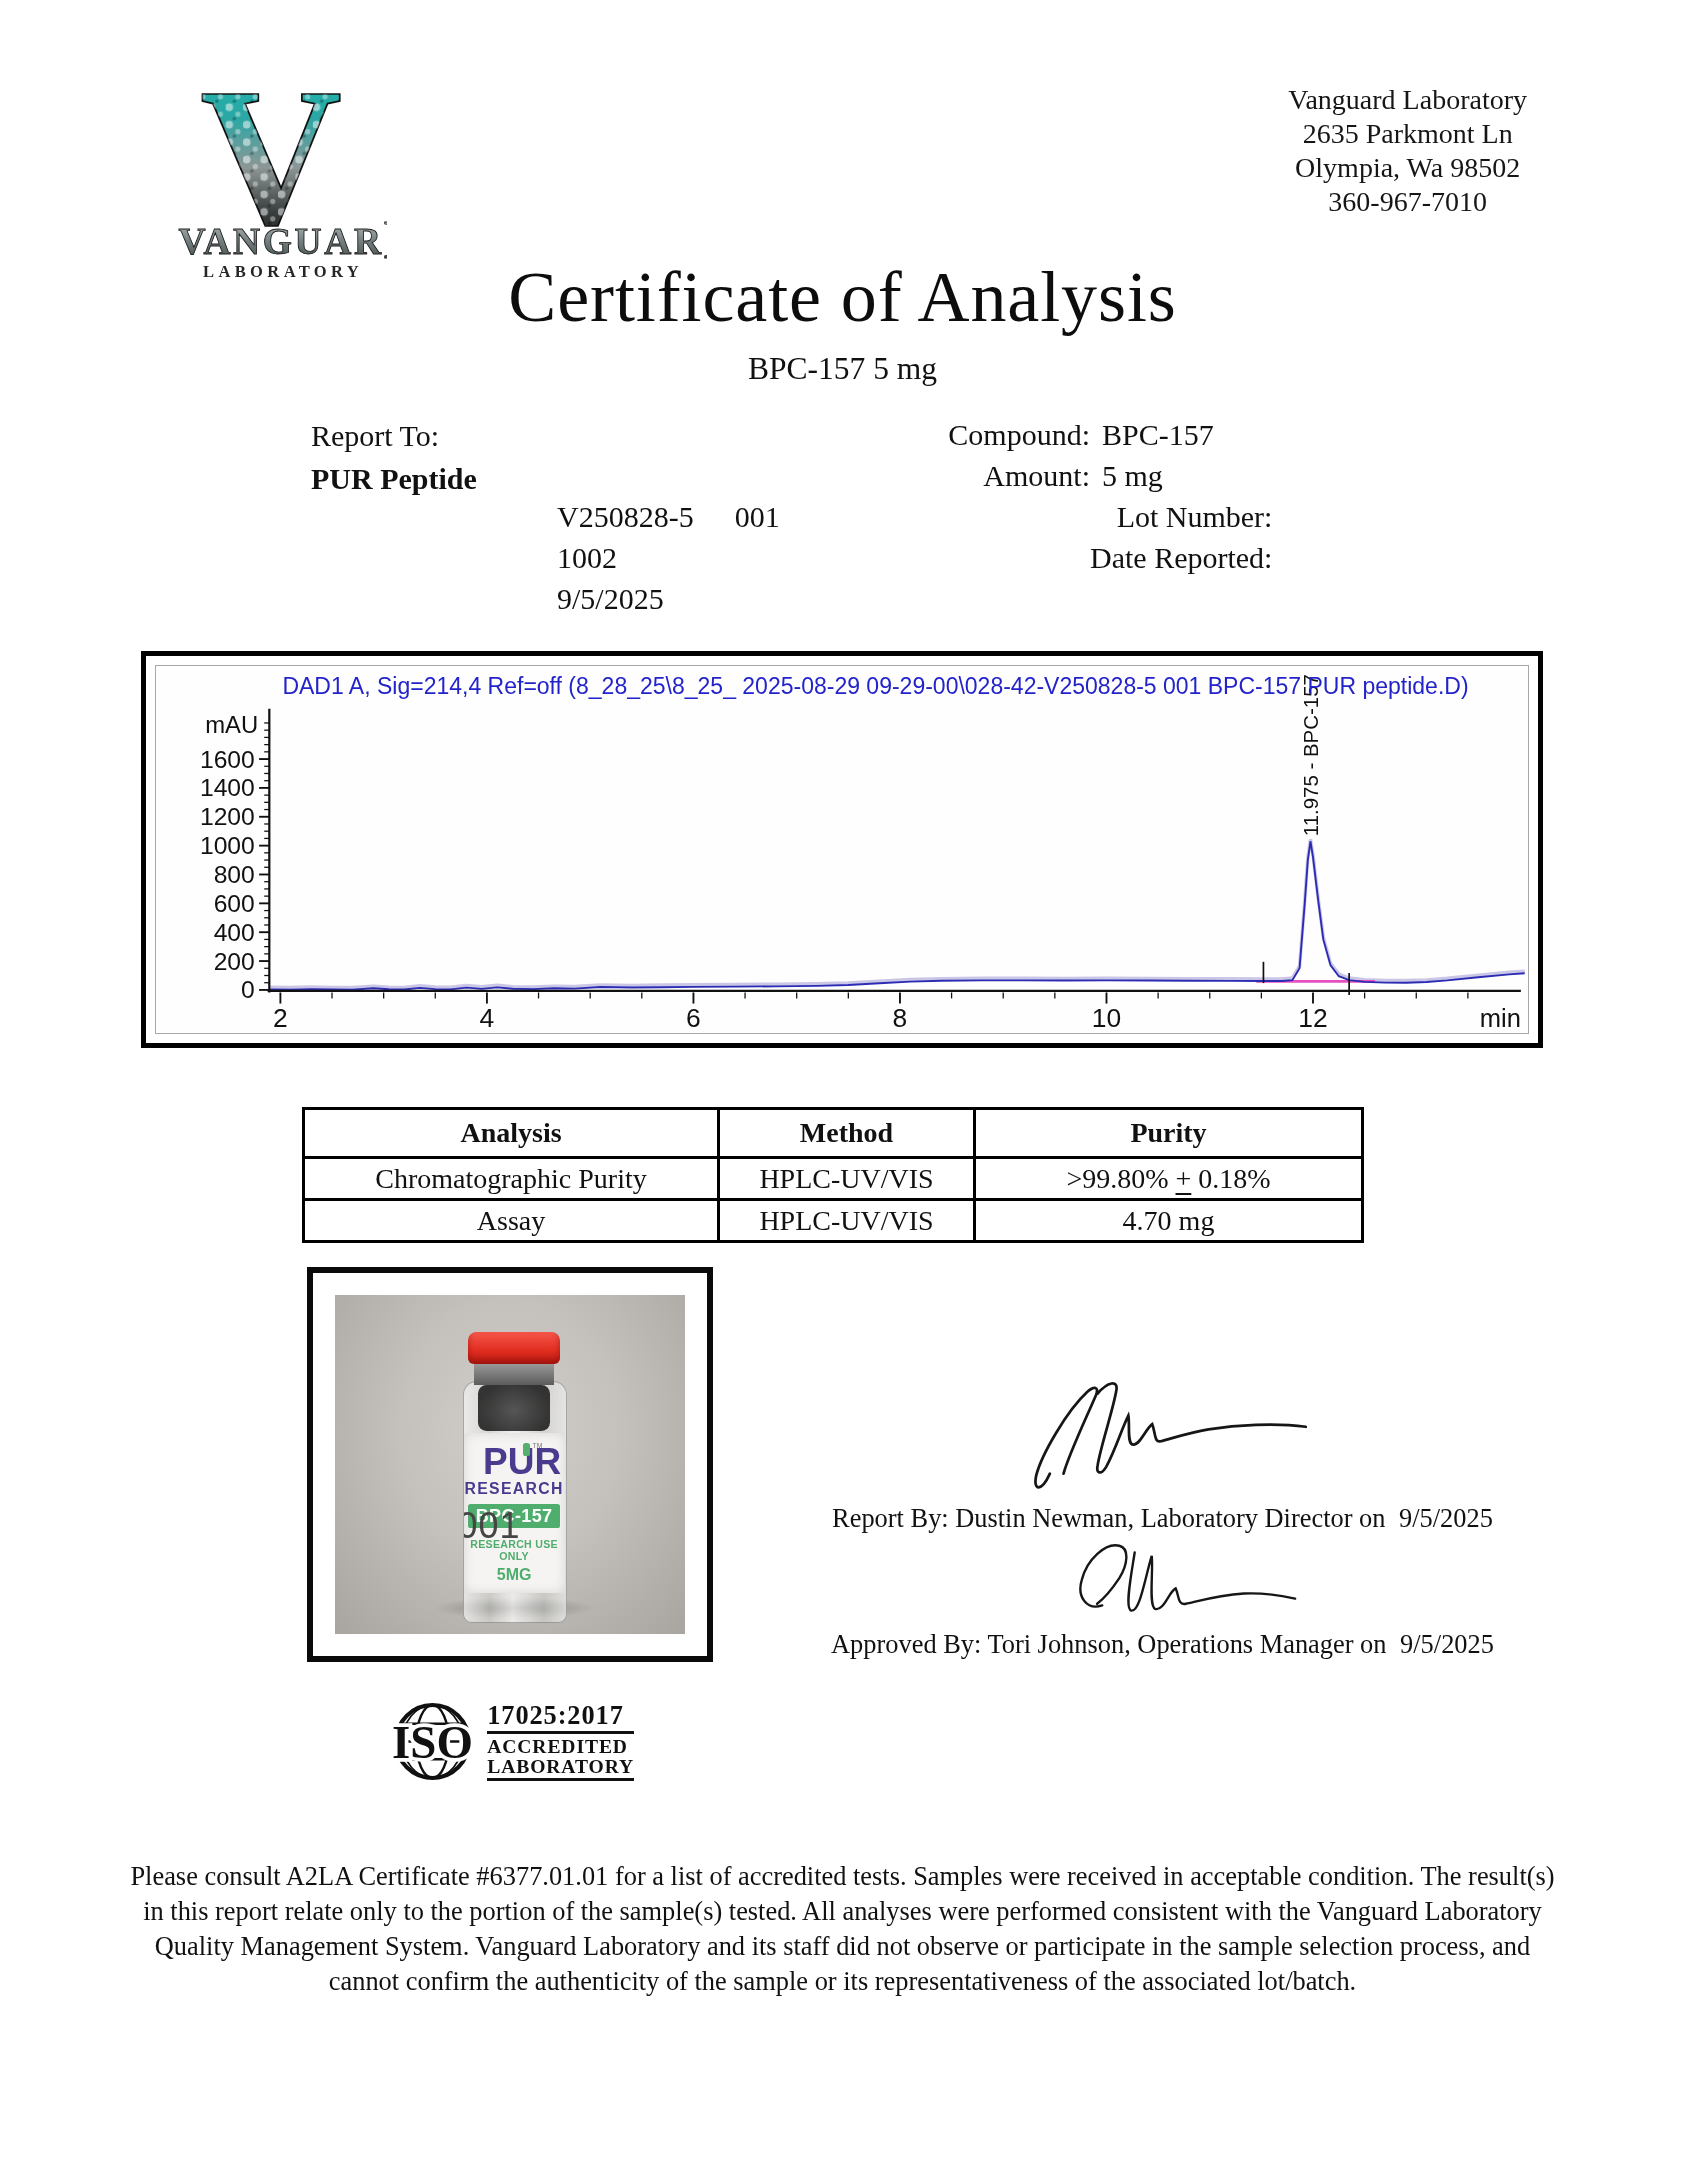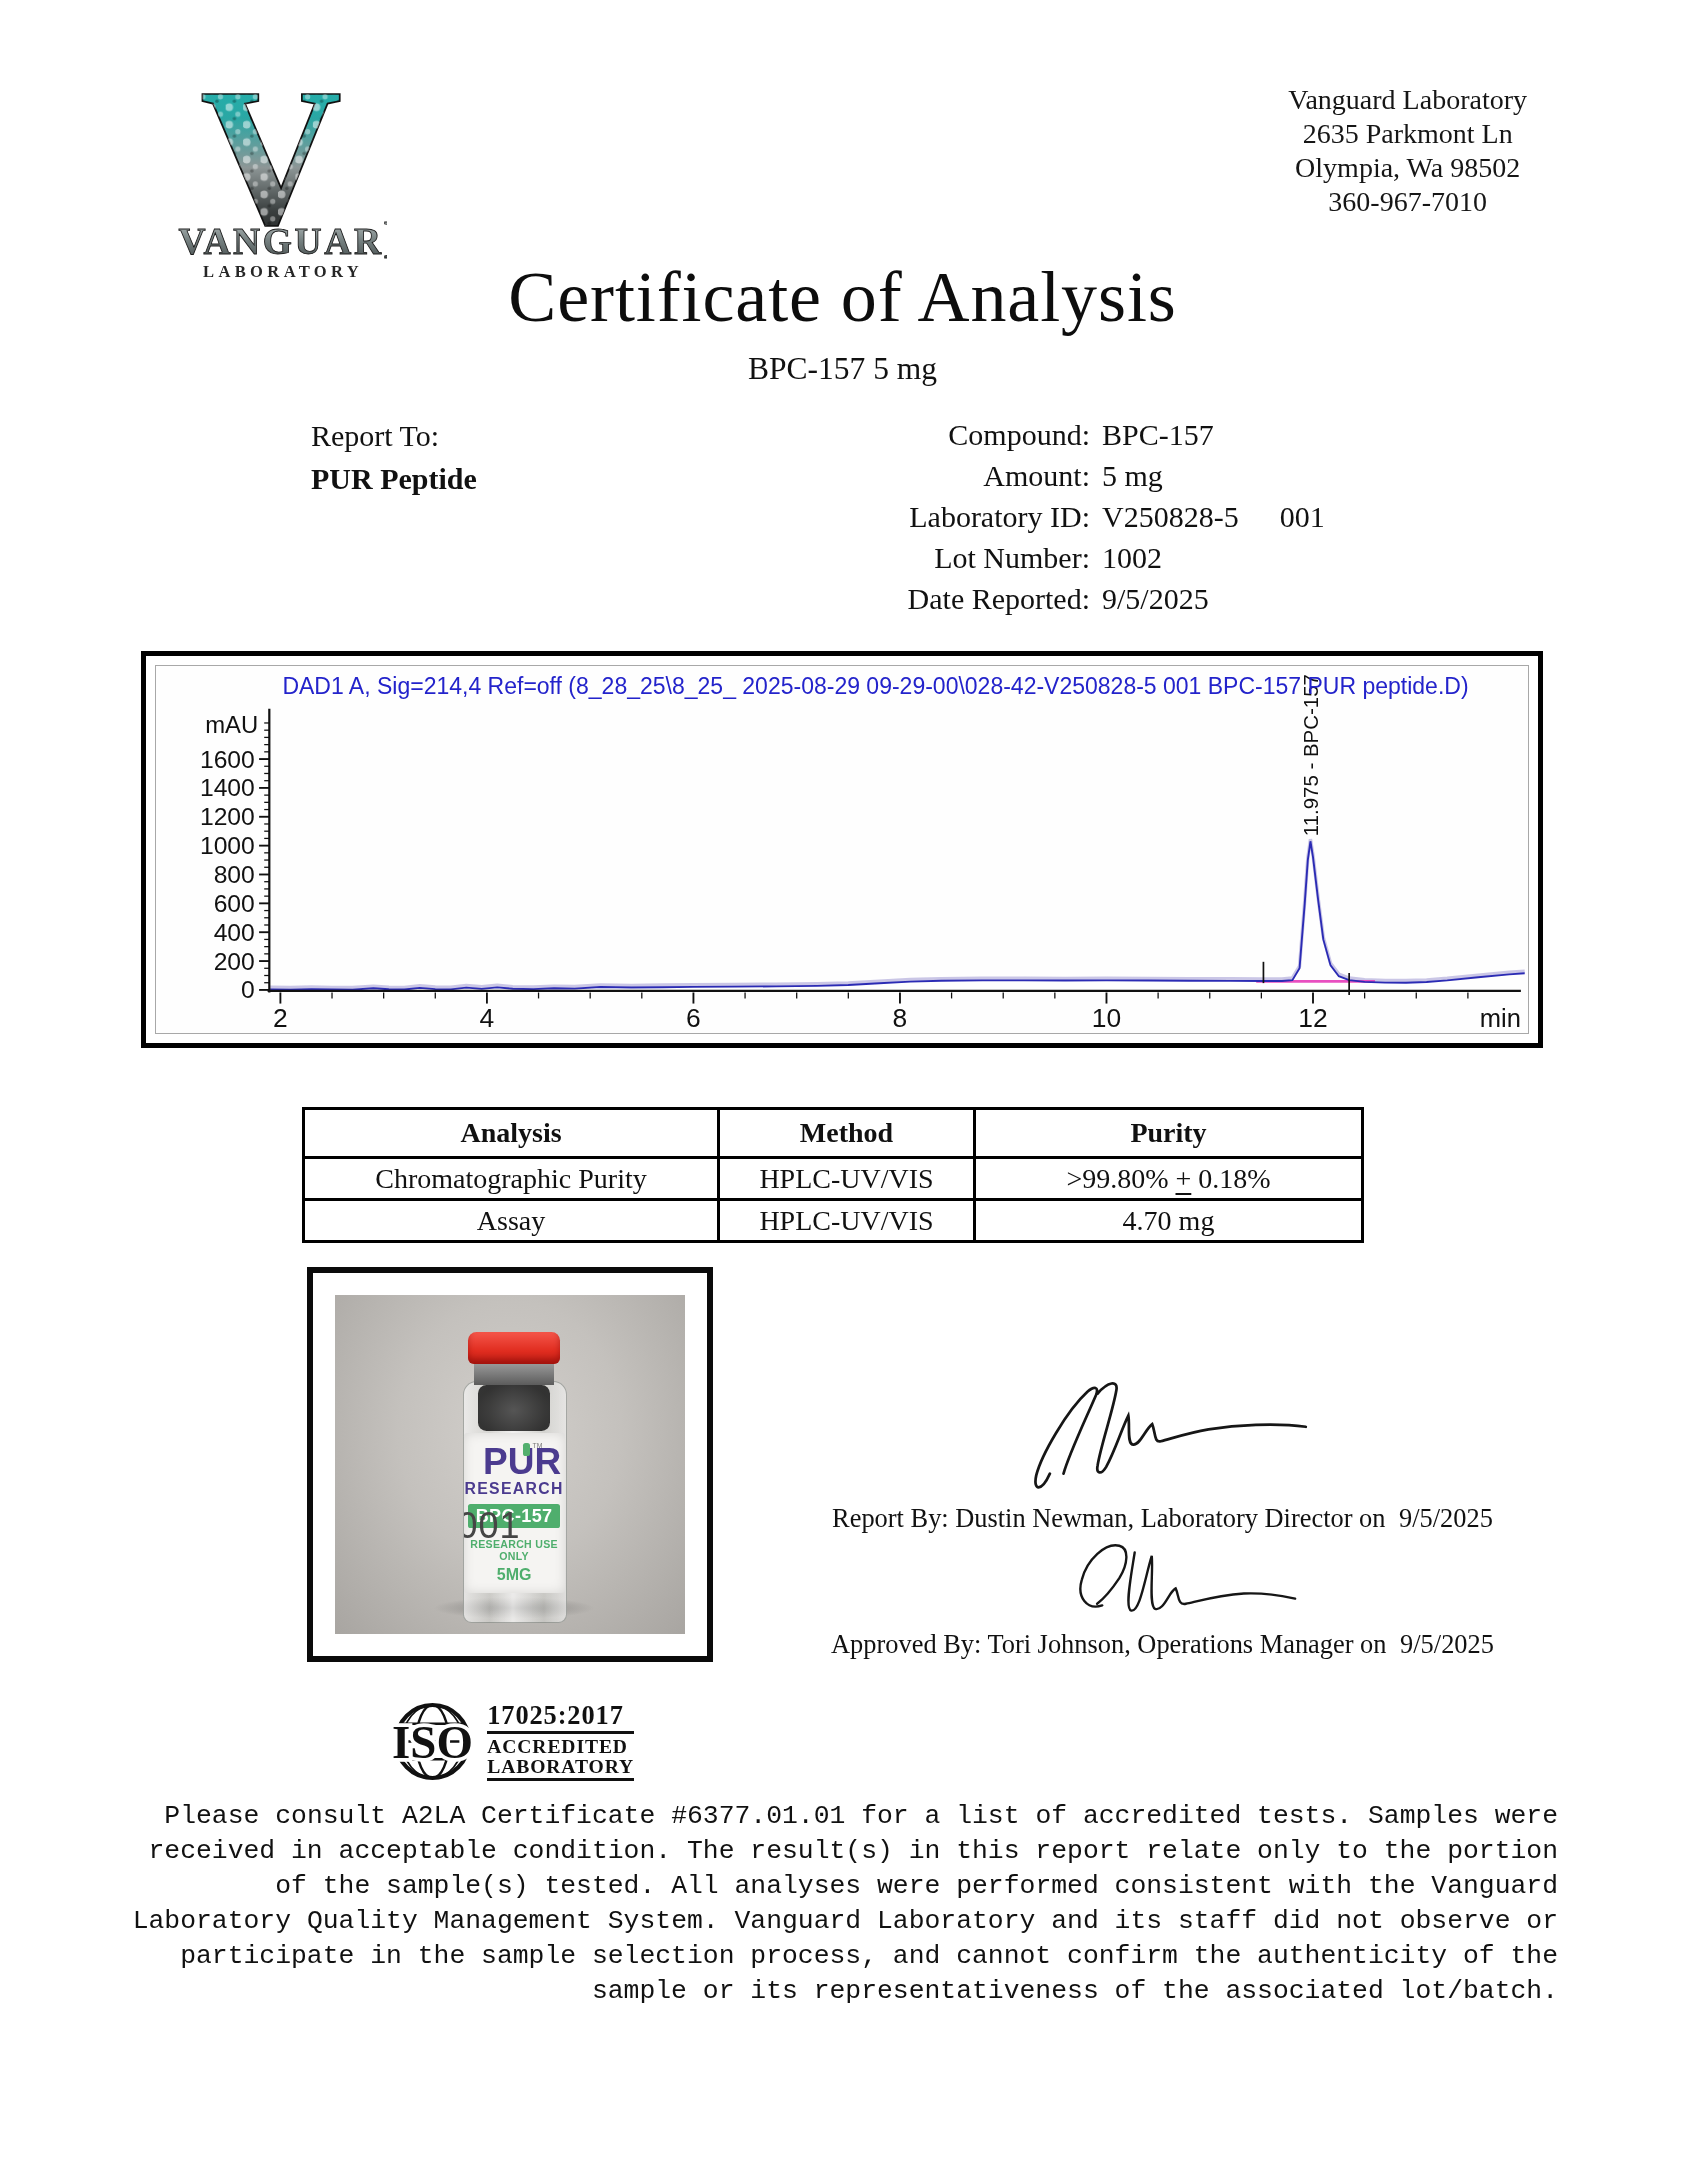--- a/index.html
+++ b/index.html
@@ -82,22 +82,22 @@
   .line-approve{top:1629px;}
 
   
   .iso{position:absolute;left:388px;top:1697px;display:flex;align-items:center;}
   .iso-text{margin-left:10.2px;font-weight:bold;line-height:1;}
   .iso-l1{font-size:26.4px;border-bottom:3.4px solid #111;padding-bottom:2.6px;letter-spacing:0.9px;}
   .iso-l2{font-size:19.6px;margin-top:3.4px;letter-spacing:0.9px;}
   .iso-l3{font-size:19.6px;border-bottom:3.4px solid #111;padding-bottom:1.7px;letter-spacing:0.9px;}
 
   
-  .disclaimer{position:absolute;left:127px;top:1799px;width:1431px;text-align:right;
-              font-size:26.4px;line-height:35px;font-family:Liberation Mono, monospace;}
+  .disclaimer{position:absolute;left:127px;top:1859px;width:1431px;text-align:center;
+              font-size:26.4px;line-height:35px;}
   .footer{position:absolute;left:0;top:2051px;width:100%;text-align:center;
           font-size:26.4px;line-height:37px;}
 </style>
 </head>
 <body>
 
 <div class="page">
 
   <svg class="logo" viewBox="0 0 240 250">
     <defs>
@@ -140,21 +140,20 @@
   <div class="report-to">
     <div>Report To:</div>
     <div class="org">PUR Peptide</div>
   </div>
 
   <div class="info-grid">
     <div class="lbl">Compound:</div>
     <div class="val"><span>BPC-157</span><span class="second"></span></div>
     <div class="lbl">Amount:</div>
     <div class="val"><span>5 mg</span><span class="second"></span></div>
-    <div class="lbl">Laboratory ID:</div>
     <div class="val"><span>V250828-5</span><span class="second">001</span></div>
     <div class="lbl">Lot Number:</div>
     <div class="val"><span>1002</span><span class="second"></span></div>
     <div class="lbl">Date Reported:</div>
     <div class="val"><span>9/5/2025</span><span class="second"></span></div>
   </div>
 
   <div class="chrom-box">
     <div class="chrom-inner">
       <svg id="chromatogram-svg" class="chrom-svg" width="1370" height="365" viewBox="0 0 1608 428">

